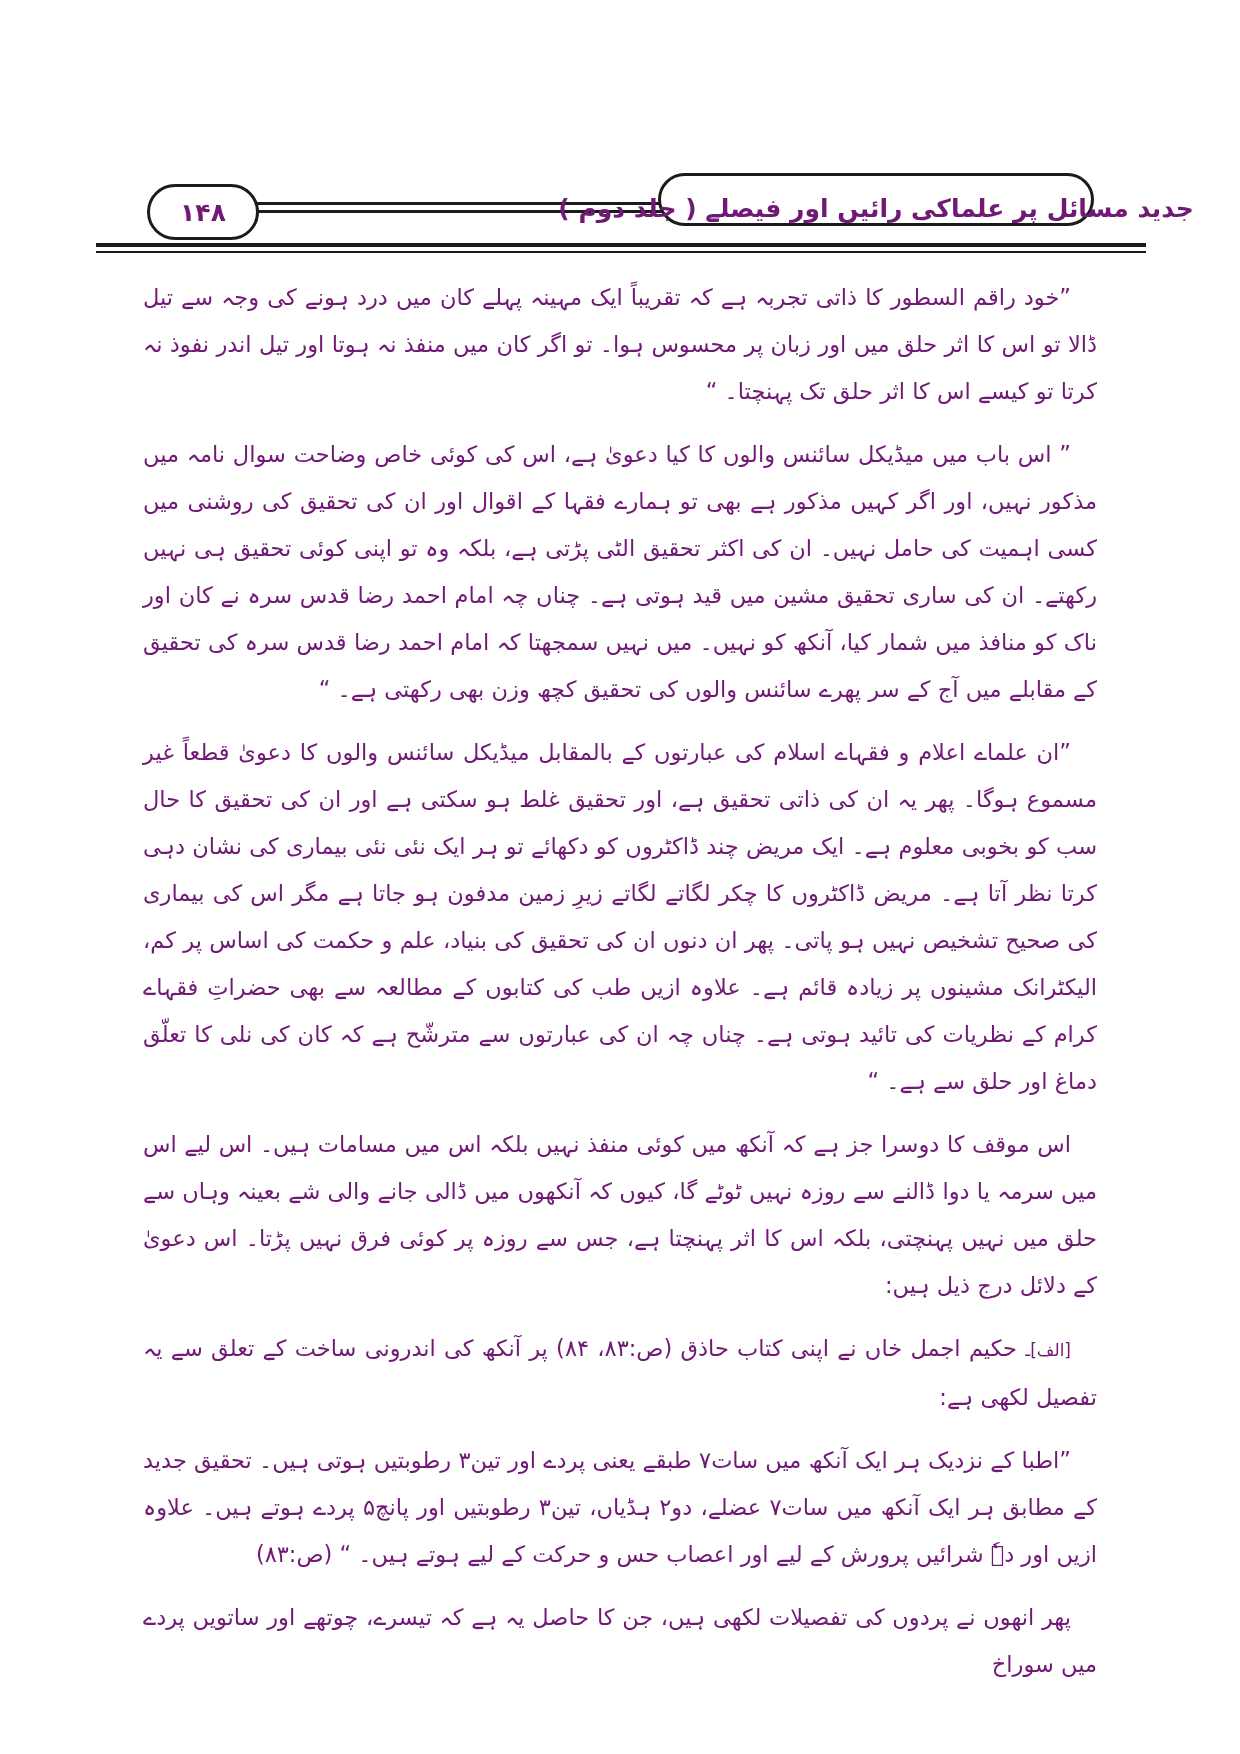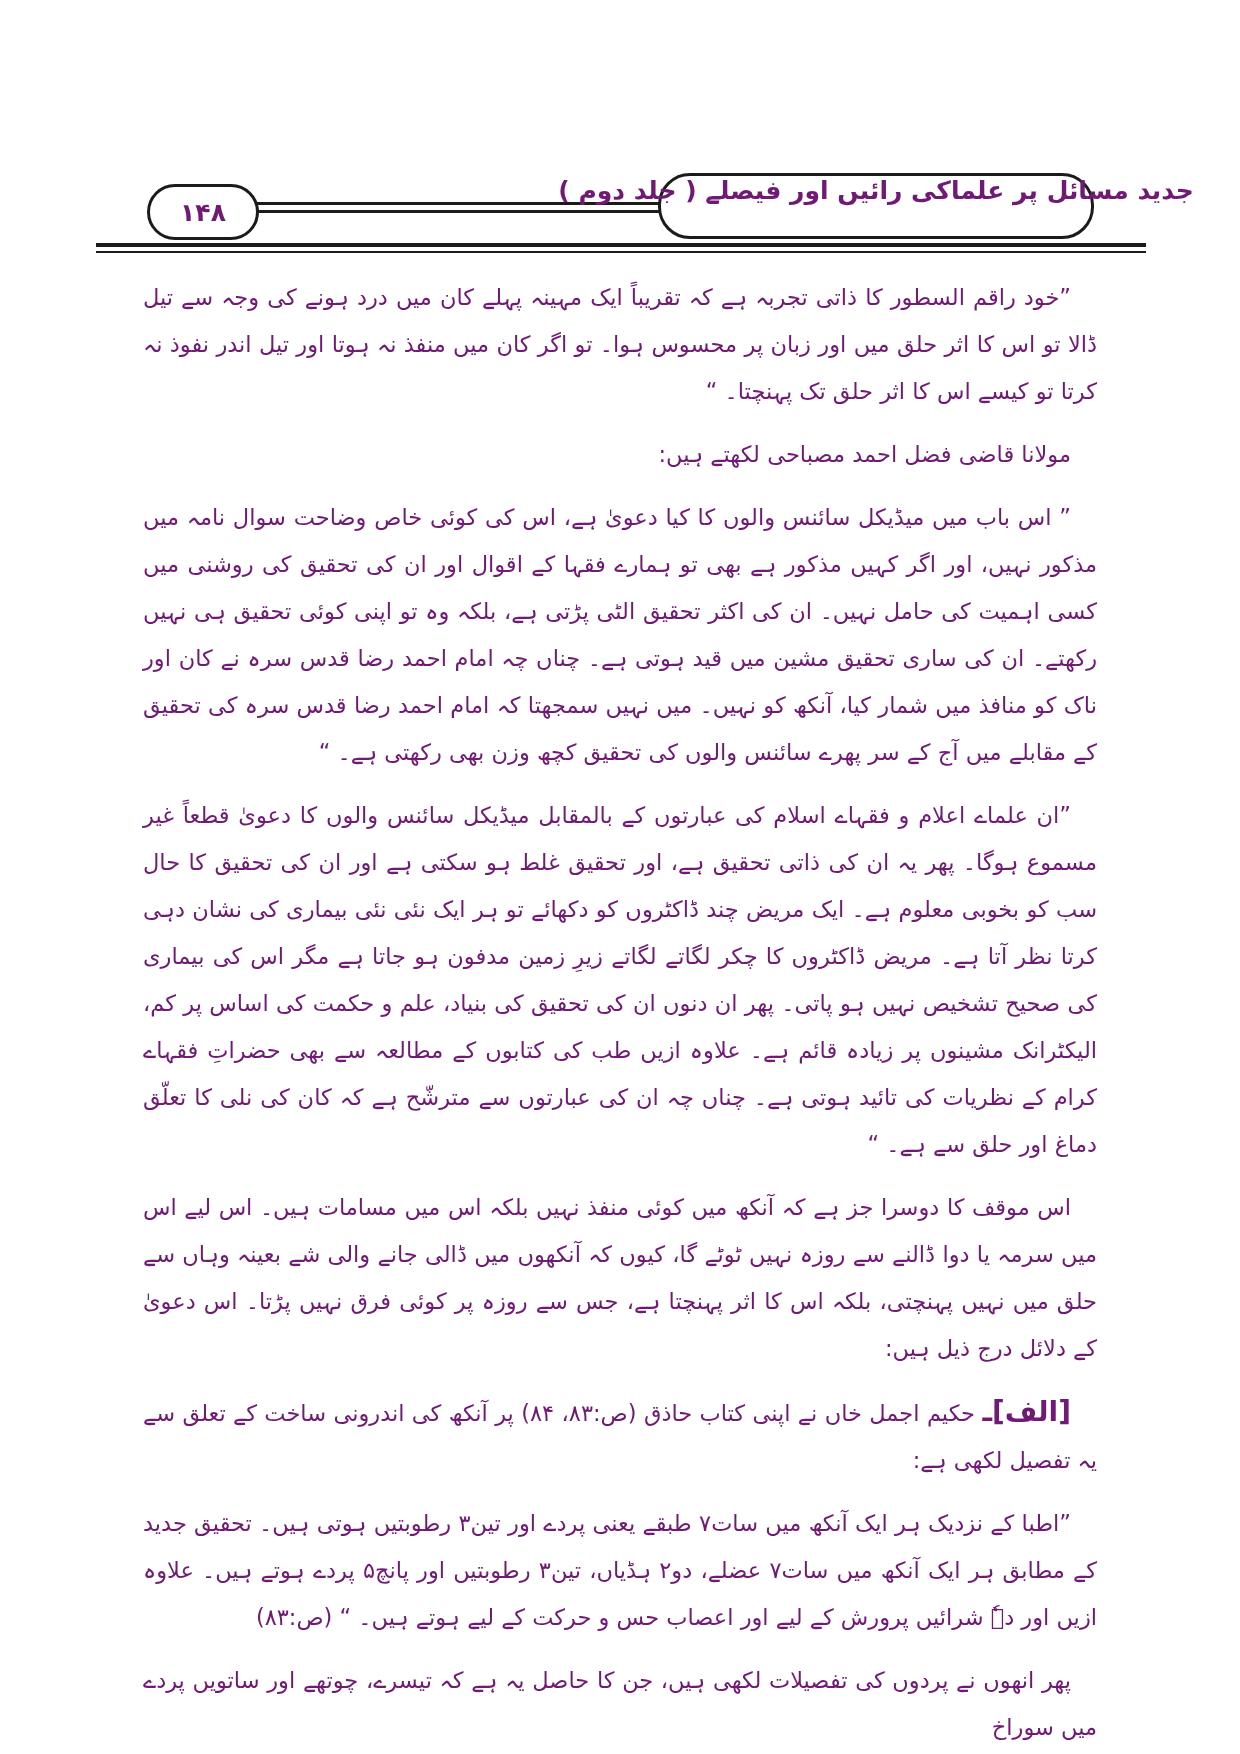--- a/index.html
+++ b/index.html
@@ -13,56 +13,55 @@
     position:absolute;left:147px;top:184px;width:112px;height:56px;
     border:3px solid #1b1b1b;border-radius:30px;box-sizing:border-box;
     display:flex;align-items:center;justify-content:center;
     font-size:25px;font-weight:bold;letter-spacing:2px;background:#fff;z-index:2;
   }
   .header-connector{
     position:absolute;left:254px;top:202px;width:408px;height:5px;
     border-top:3px solid #1b1b1b;border-bottom:3px solid #1b1b1b;z-index:1;
   }
   .title-cartouche{
-    position:absolute;left:658px;top:173px;width:436px;height:66px;
+    position:absolute;left:658px;top:173px;width:436px;height:53px;
     border:3px solid #1b1b1b;border-radius:32px;box-sizing:border-box;
-    display:flex;align-items:flex-start;justify-content:center;
+    display:flex;align-items:flex-end;justify-content:center;
     direction:rtl;font-size:25px;font-weight:bold;background:#fff;z-index:2;
     padding:0 14px;white-space:nowrap;
   }
   .full-rule{
     position:absolute;left:96px;top:243px;width:1050px;height:4px;
     border-top:4px solid #1b1b1b;border-bottom:2px solid #1b1b1b;
   }
   
   .content{
     position:absolute;top:258px;left:127px;width:986px;
     direction:rtl;text-align:justify;text-justify:inter-word;
     font-size:22.5px;line-height:47px;
   }
   .para{margin:16px;text-indent:26px;}
-  .lead-marker{font-weight:bold;font-size:28px;}
+  .lead-marker{font-weight:normal;font-size:17px;}
 </style>
 </head>
 <body>
 
 <div class="pagebox">
 
   <div class="pagenum-pill">
     <span>۱۴۸</span>
   </div>
   <div class="header-connector"></div>
   <div class="title-cartouche">
     <span>جدید مسائل پر علماکی رائیں اور فیصلے ( جلد دوم )</span>
   </div>
   <div class="full-rule"></div>
 
   <div class="content">
     <p class="para">”خود راقم السطور کا ذاتی تجربہ ہے کہ تقریباً ایک مہینہ پہلے کان میں درد ہونے کی وجہ سے تیل ڈالا تو اس کا اثر حلق میں اور زبان پر محسوس ہوا۔ تو اگر کان میں منفذ نہ ہوتا اور تیل اندر نفوذ نہ کرتا تو کیسے اس کا اثر حلق تک پہنچتا۔ “</p>
-    <p class="para">مولانا قاضی فضل احمد مصباحی لکھتے ہیں:</p>
     <p class="para">” اس باب میں میڈیکل سائنس والوں کا کیا دعویٰ ہے، اس کی کوئی خاص وضاحت سوال نامہ میں مذکور نہیں، اور اگر کہیں مذکور ہے بھی تو ہمارے فقہا کے اقوال اور ان کی تحقیق کی روشنی میں کسی اہمیت کی حامل نہیں۔ ان کی اکثر تحقیق الٹی پڑتی ہے، بلکہ وہ تو اپنی کوئی تحقیق ہی نہیں رکھتے۔ ان کی ساری تحقیق مشین میں قید ہوتی ہے۔ چناں چہ امام احمد رضا قدس سرہ نے کان اور ناک کو منافذ میں شمار کیا، آنکھ کو نہیں۔ میں نہیں سمجھتا کہ امام احمد رضا قدس سرہ کی تحقیق کے مقابلے میں آج کے سر پھرے سائنس والوں کی تحقیق کچھ وزن بھی رکھتی ہے۔ “</p>
     <p class="para">”ان علماے اعلام و فقہاے اسلام کی عبارتوں کے بالمقابل میڈیکل سائنس والوں کا دعویٰ قطعاً غیر مسموع ہوگا۔ پھر یہ ان کی ذاتی تحقیق ہے، اور تحقیق غلط ہو سکتی ہے اور ان کی تحقیق کا حال سب کو بخوبی معلوم ہے۔ ایک مریض چند ڈاکٹروں کو دکھائے تو ہر ایک نئی نئی بیماری کی نشان دہی کرتا نظر آتا ہے۔ مریض ڈاکٹروں کا چکر لگاتے لگاتے زیرِ زمین مدفون ہو جاتا ہے مگر اس کی بیماری کی صحیح تشخیص نہیں ہو پاتی۔ پھر ان دنوں ان کی تحقیق کی بنیاد، علم و حکمت کی اساس پر کم، الیکٹرانک مشینوں پر زیادہ قائم ہے۔ علاوہ ازیں طب کی کتابوں کے مطالعہ سے بھی حضراتِ فقہاے کرام کے نظریات کی تائید ہوتی ہے۔ چناں چہ ان کی عبارتوں سے مترشّح ہے کہ کان کی نلی کا تعلّق دماغ اور حلق سے ہے۔ “</p>
     <p class="para">اس موقف کا دوسرا جز ہے کہ آنکھ میں کوئی منفذ نہیں بلکہ اس میں مسامات ہیں۔ اس لیے اس میں سرمہ یا دوا ڈالنے سے روزہ نہیں ٹوٹے گا، کیوں کہ آنکھوں میں ڈالی جانے والی شے بعینہ وہاں سے حلق میں نہیں پہنچتی، بلکہ اس کا اثر پہنچتا ہے، جس سے روزہ پر کوئی فرق نہیں پڑتا۔ اس دعویٰ کے دلائل درج ذیل ہیں:</p>
     <p class="para"><b class="lead-marker">[الف]ـ</b> <span>حکیم اجمل خاں نے اپنی کتاب حاذق (ص:۸۳، ۸۴) پر آنکھ کی اندرونی ساخت کے تعلق سے یہ تفصیل لکھی ہے:</span></p>
     <p class="para">”اطبا کے نزدیک ہر ایک آنکھ میں سات۷ طبقے یعنی پردے اور تین۳ رطوبتیں ہوتی ہیں۔ تحقیق جدید کے مطابق ہر ایک آنکھ میں سات۷ عضلے، دو۲ ہڈیاں، تین۳ رطوبتیں اور پانچ۵ پردے ہوتے ہیں۔ علاوہ ازیں اور دہٗ شرائیں پرورش کے لیے اور اعصاب حس و حرکت کے لیے ہوتے ہیں۔ “ (ص:۸۳)</p>
     <p class="para">پھر انھوں نے پردوں کی تفصیلات لکھی ہیں، جن کا حاصل یہ ہے کہ تیسرے، چوتھے اور ساتویں پردے میں سوراخ</p>
   </div>
 
 </div>
 

